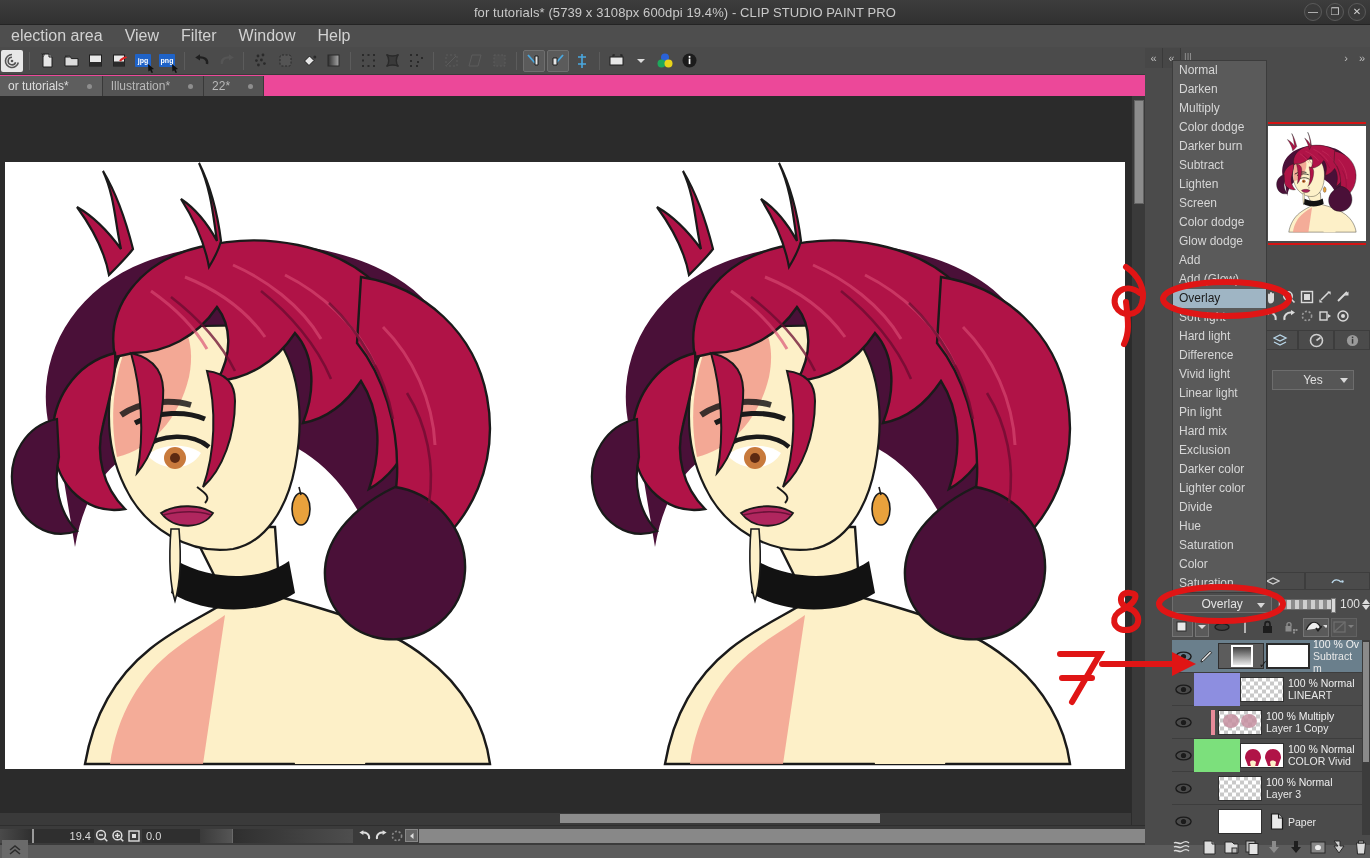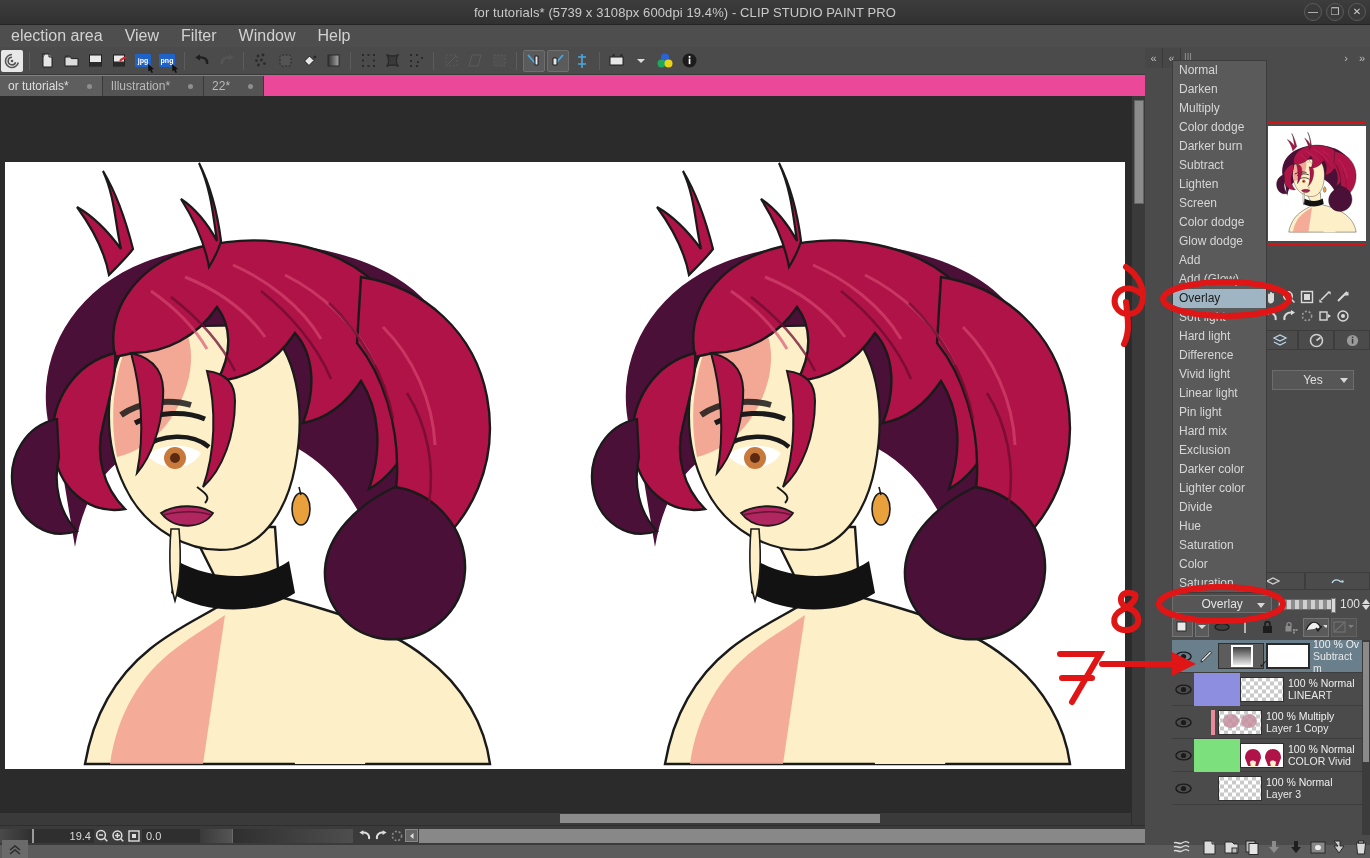--- a/index.html
+++ b/index.html
@@ -877,20 +877,39 @@
           </svg>
       </div>
       <div class="lcol2"></div>
       <div class="lthumb"></div>
       <div class="ltext">
         <div class="t2">100 % Normal</div>
         <div>Layer 3</div>
       </div>
     </div>
 
+    <div class="lrow" style="border-bottom:none">
+      <div class="leye">
+        <svg width="17" height="11" viewBox="0 0 17 11">
+            <ellipse cx="8.5" cy="5.5" rx="7.6" ry="4.4" fill="none" stroke="#1b1b1b" stroke-width="1.4"></ellipse>
+            <circle cx="8.5" cy="5.5" r="2.6" fill="#1b1b1b"></circle>
+          </svg>
+      </div>
+      <div class="lcol2"></div>
+      <div class="lthumb" style="background:#ffffff"></div>
+      <div style="width:22px;display:flex;align-items:center;justify-content:center">
+        <svg width="16" height="17" viewBox="0 0 16 17">
+            <path d="M2.5 1h7l4 4v11h-11z" fill="#e9e9e9" stroke="#1b1b1b" stroke-width="1.2"></path>
+            <path d="M9.5 1v4h4" fill="#bbb" stroke="#1b1b1b" stroke-width="1.1"></path>
+          </svg>
+      </div>
+      <div class="ltext" style="display:flex;align-items:center">
+        <div>Paper</div>
+      </div>
+    </div>
   </div>
 
   <div class="rscroll">
     <div class="t"></div>
   </div>
 
   <div class="layerfoot">
     <div class="lfb">
       <svg width="17" height="14" viewBox="0 0 17 14">
           <g stroke="#dcdcdc" stroke-width="1.4" fill="none">

